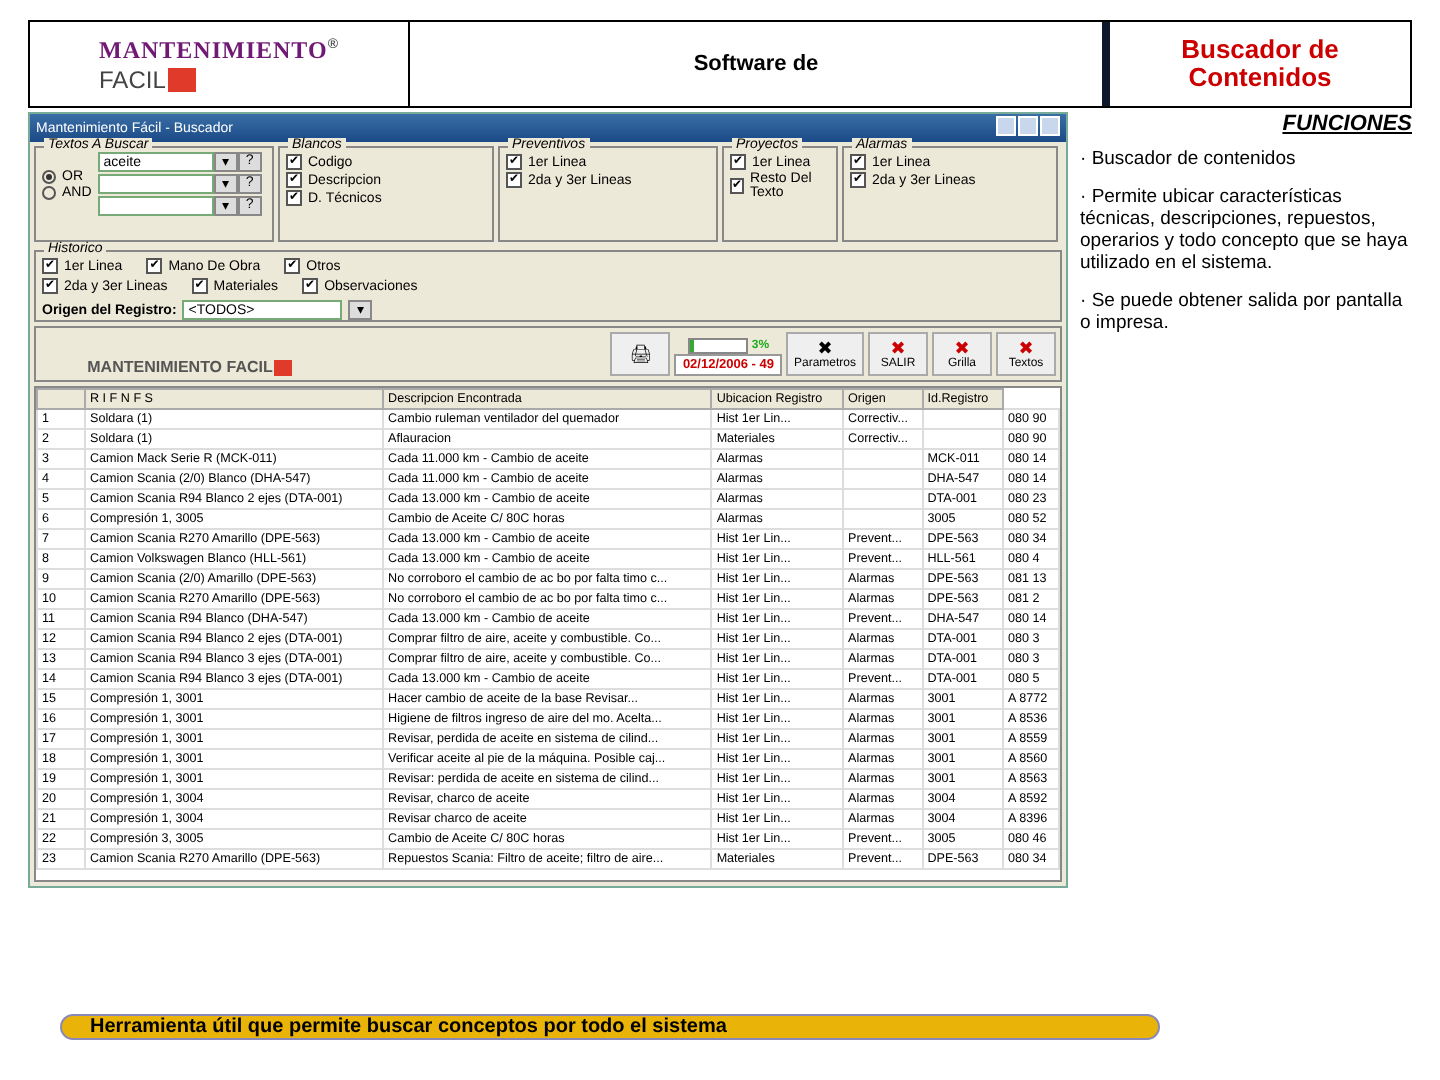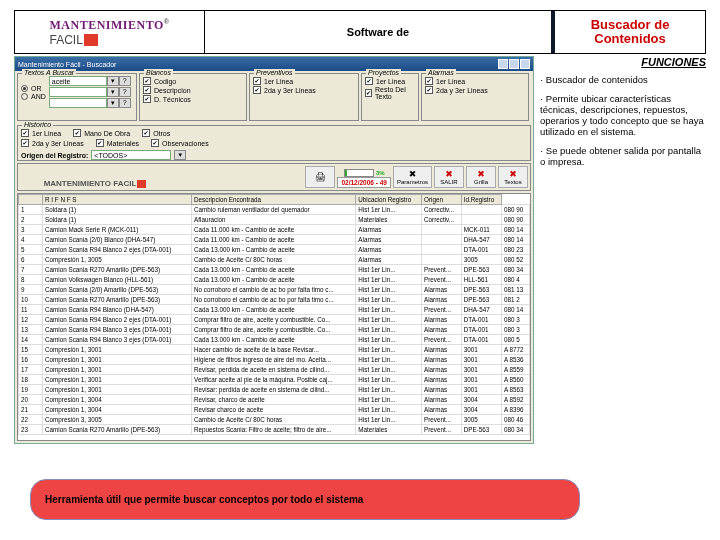--- a/index.html
+++ b/index.html
@@ -59,21 +59,21 @@
   td { border:1px solid #ddd; padding:1px 2px; white-space:nowrap; overflow:hidden;}
   td.num { text-align:left; width:12px; color:#000;}
 
   
   .side { flex:1; font-size:9.5px; }
   .side h4 { font-style:italic; font-weight:bold; text-align:right; text-decoration:underline; font-size:11px; margin-bottom:6px;}
   .side p { margin:4px 0 8px 0; }
   .side p::before { content:"· "; }
 
   
-  .footer { position:absolute; bottom:20px; left:30px; right:140px; border:1px solid #88b; border-radius:16px; padding:14px 14px; font-size:10px; font-weight:bold; background:#ef4444;}
+  .footer { position:absolute; bottom:20px; left:30px; right:140px; border:1px solid #88b; border-radius:16px; padding:0 14px; font-size:10px; font-weight:bold; background:#eab308;}
 
   .col-narrow{width:24px;}
 </style>
 </head>
 <body>
 
 <div class="banner">
   <div class="banner-logo">
     <div class="logo-block">
       <span class="logo-text"><span class="m1">MANTENIMIENTO</span><span class="reg">®</span></span>

